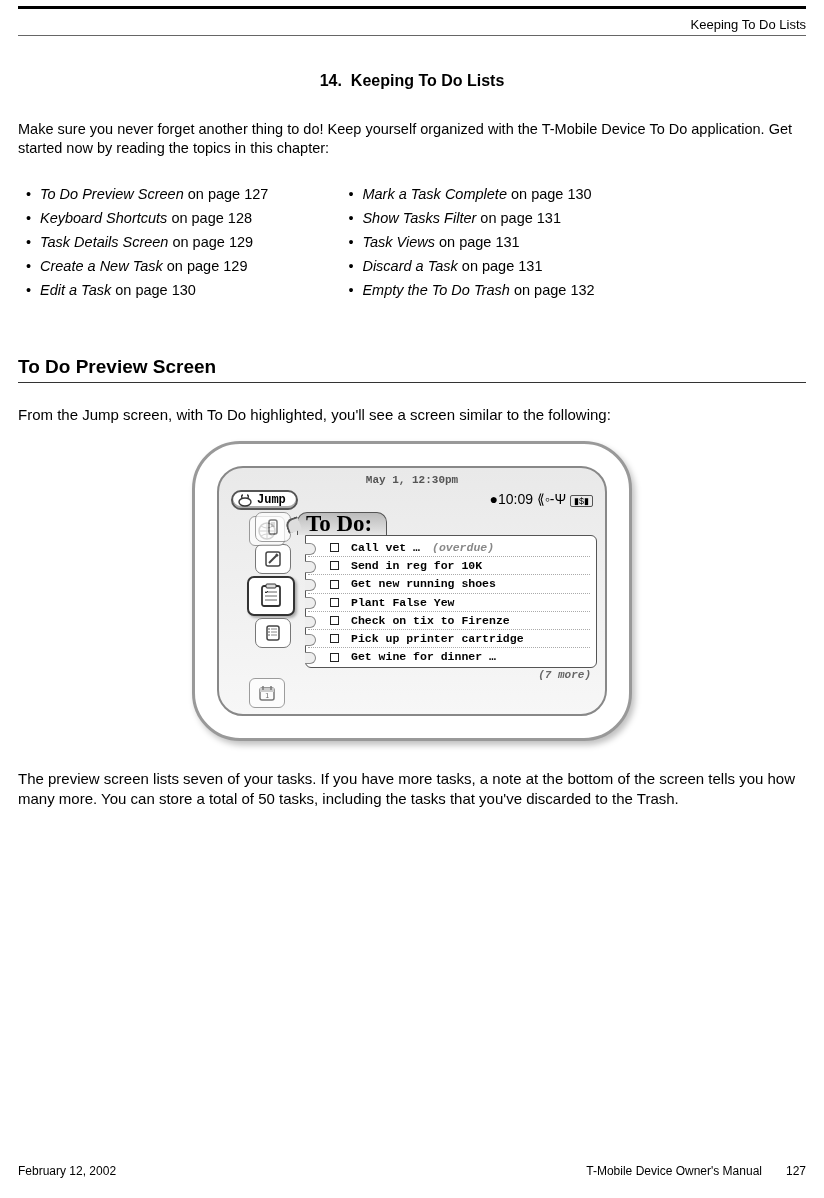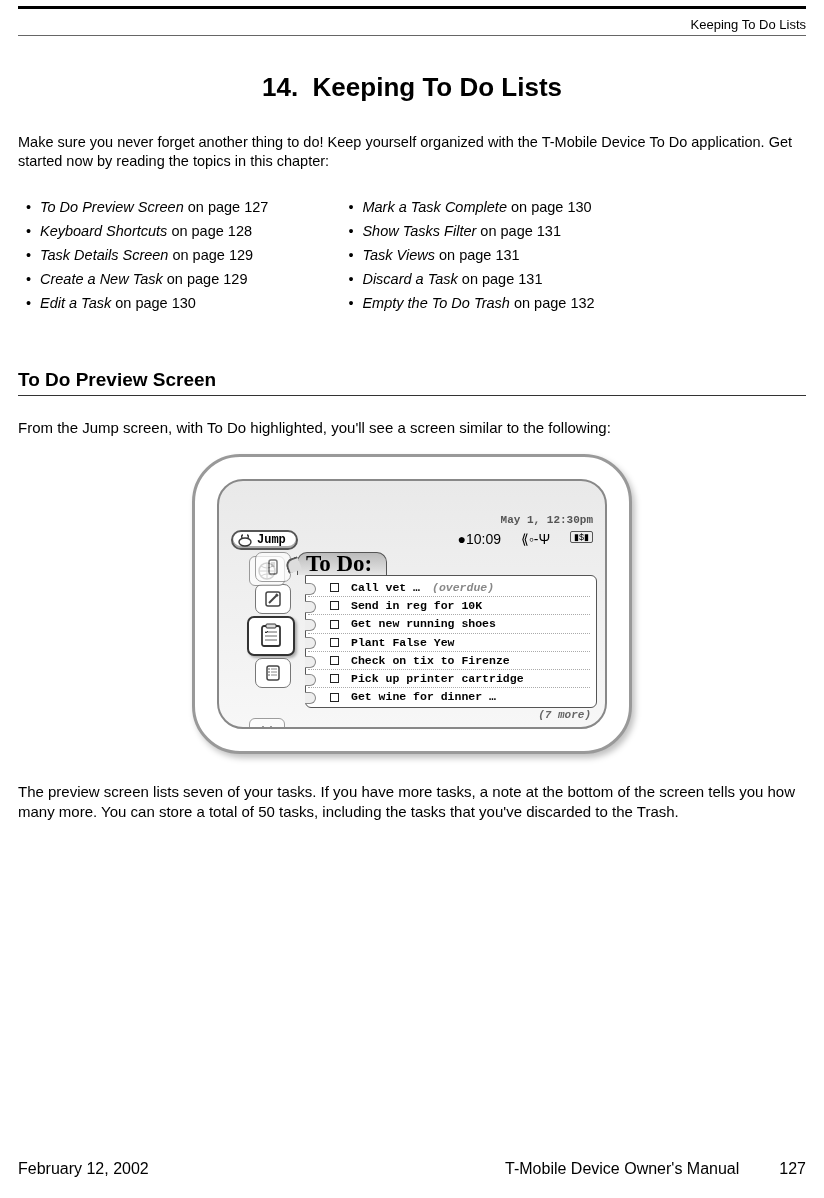--- a/index.html
+++ b/index.html
@@ -18,21 +18,21 @@
   .running-head {
     text-align: right;
     font-size: 13px;
     padding: 8px 0 0 0;
     font-style: normal;
   }
   .chapter-title {
     text-align: center;
     font-family: Arial, Helvetica, sans-serif;
     font-weight: bold;
-    font-size: 26px;
+    font-size: 16px;
     margin-top: 36px;
     margin-bottom: 30px;
   }
   .intro-para {
     font-size: 14.5px;
     line-height: 1.3;
     margin-bottom: 28px;
   }
   .toc {
     display: flex;
@@ -85,30 +85,29 @@
     border: 2px solid #888;
     border-radius: 26px;
     background: linear-gradient(#e9e9e9,#f7f7f7);
     height: 250px;
     position: relative;
     padding: 6px 8px 6px 8px;
     overflow: hidden;
   }
   .statusbar {
     display: flex;
-    justify-content: flex-end;
+    justify-content: center;
     align-items: center;
     font-family: "Courier New", monospace;
     font-weight: bold;
     font-size: 11px;
     color: #555;
     padding: 0 4px 2px 4px;
-    margin-top: 27px;
-  }
-  .status-right { display: flex; align-items: flex-start; gap: 20px; }
+  }
+  .status-right { display: flex; align-items: flex-end; gap: 4px; }
   .status-icon { display: inline-block; }
   .jump-pill {
     display: inline-flex;
     align-items: center;
     gap: 4px;
     border: 2px solid #555;
     border-radius: 14px;
     background: #fff;
     padding: 1px 10px 1px 4px;
     font-family: "Courier New", monospace;
@@ -238,23 +237,23 @@
     padding: 1px 6px 2px 0;
   }
 
   
   .page-footer {
     position: absolute;
     left: 18px; right: 18px;
     bottom: 20px;
     display: flex;
     justify-content: space-between;
-    font-size: 16px;
-  }
-  .page-footer .right { display:flex; gap:40px; }
+    font-size: 12px;
+  }
+  .page-footer .right { display:flex; gap:24px; }
 </style>
 </head>
 <body>
 
 <div class="top-rule-thick"></div>
 <div class="running-head">Keeping To Do Lists</div>
 <div class="top-rule-thin"></div>
 
 <h1 class="chapter-title">
   <span>14.</span>

